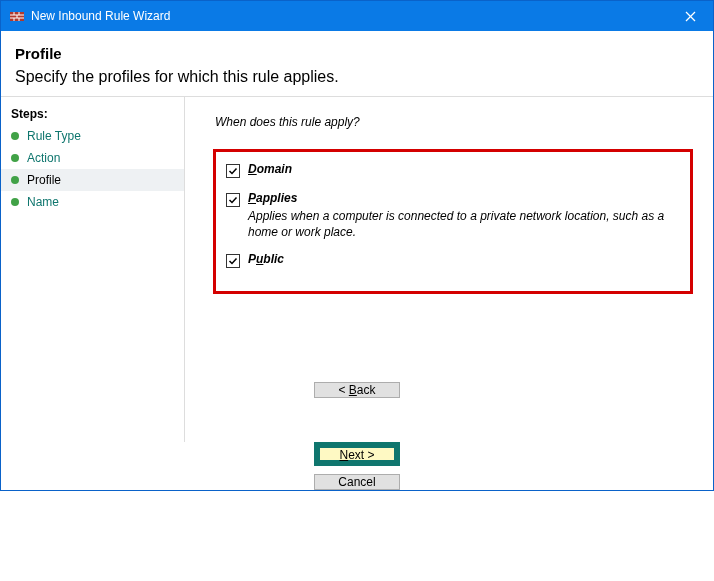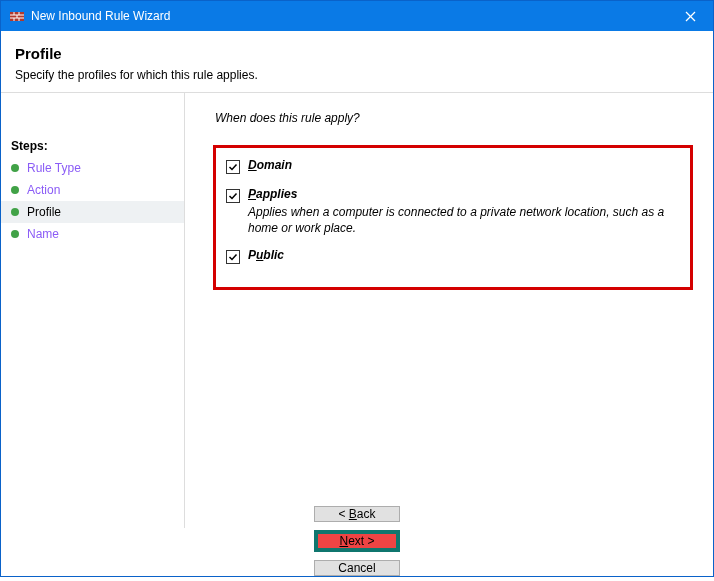--- a/index.html
+++ b/index.html
@@ -5,21 +5,21 @@
   html, body {
     margin: 0;
     padding: 0;
     font-family: "Segoe UI", Tahoma, sans-serif;
     font-size: 12px;
     background: #fff;
     color: #000;
   }
   .window {
     width: 714px;
-    height: 577px;
+    height: 491px;
     border: 1px solid #0a62c9;
     box-sizing: border-box;
     display: flex;
     flex-direction: column;
     position: relative;
   }
   .titlebar {
     height: 30px;
     background: #0a7ae6;
     color: #fff;
@@ -52,45 +52,44 @@
   .header {
     padding: 14px 14px 10px 14px;
     border-bottom: 1px solid #ddd;
   }
   .header .page-title {
     font-size: 15px;
     font-weight: bold;
     margin-bottom: 6px;
   }
   .header .page-desc {
-    font-size: 12px;
+    font-size: 16px;
   }
   .body {
     flex: 1;
     display: flex;
     overflow: hidden;
   }
   .sidebar {
     width: 184px;
     border-right: 1px solid #ddd;
     box-sizing: border-box;
     padding: 6px 0 0 0;
   }
   .sidebar .steps-hd {
     font-weight: bold;
     padding: 4px 10px 4px 10px;
     font-size: 12px;
-    margin-top: 36px;
   }
   .sidebar .step {
     display: flex;
     align-items: center;
     padding: 4px 10px 4px 10px;
     font-size: 12px;
-    color: #8b5cf6;
+    color: #0f766e;
     cursor: pointer;
   }
   .sidebar .step .bullet {
     width: 8px;
     height: 8px;
     border-radius: 50%;
     background: #41a247;
     margin-right: 8px;
     flex: 0 0 auto;
   }
@@ -167,22 +166,23 @@
     min-width: 86px;
     height: 24px;
     font-family: inherit;
     font-size: 12px;
     background: #e1e1e1;
     border: 1px solid #adadad;
     cursor: pointer;
     padding: 0 10px;
   }
   .footer button.default {
-    border: 4px solid #0f766e;
-    background: #ef4444;
+    border: 6px solid #0f766e;
+    background: #fef9c3;
+    margin-top: 36px;
   }
   .footer button .ul {
     text-decoration: underline;
   }
 </style>
 </head>
 <body>
 
 <div class="window">
 

